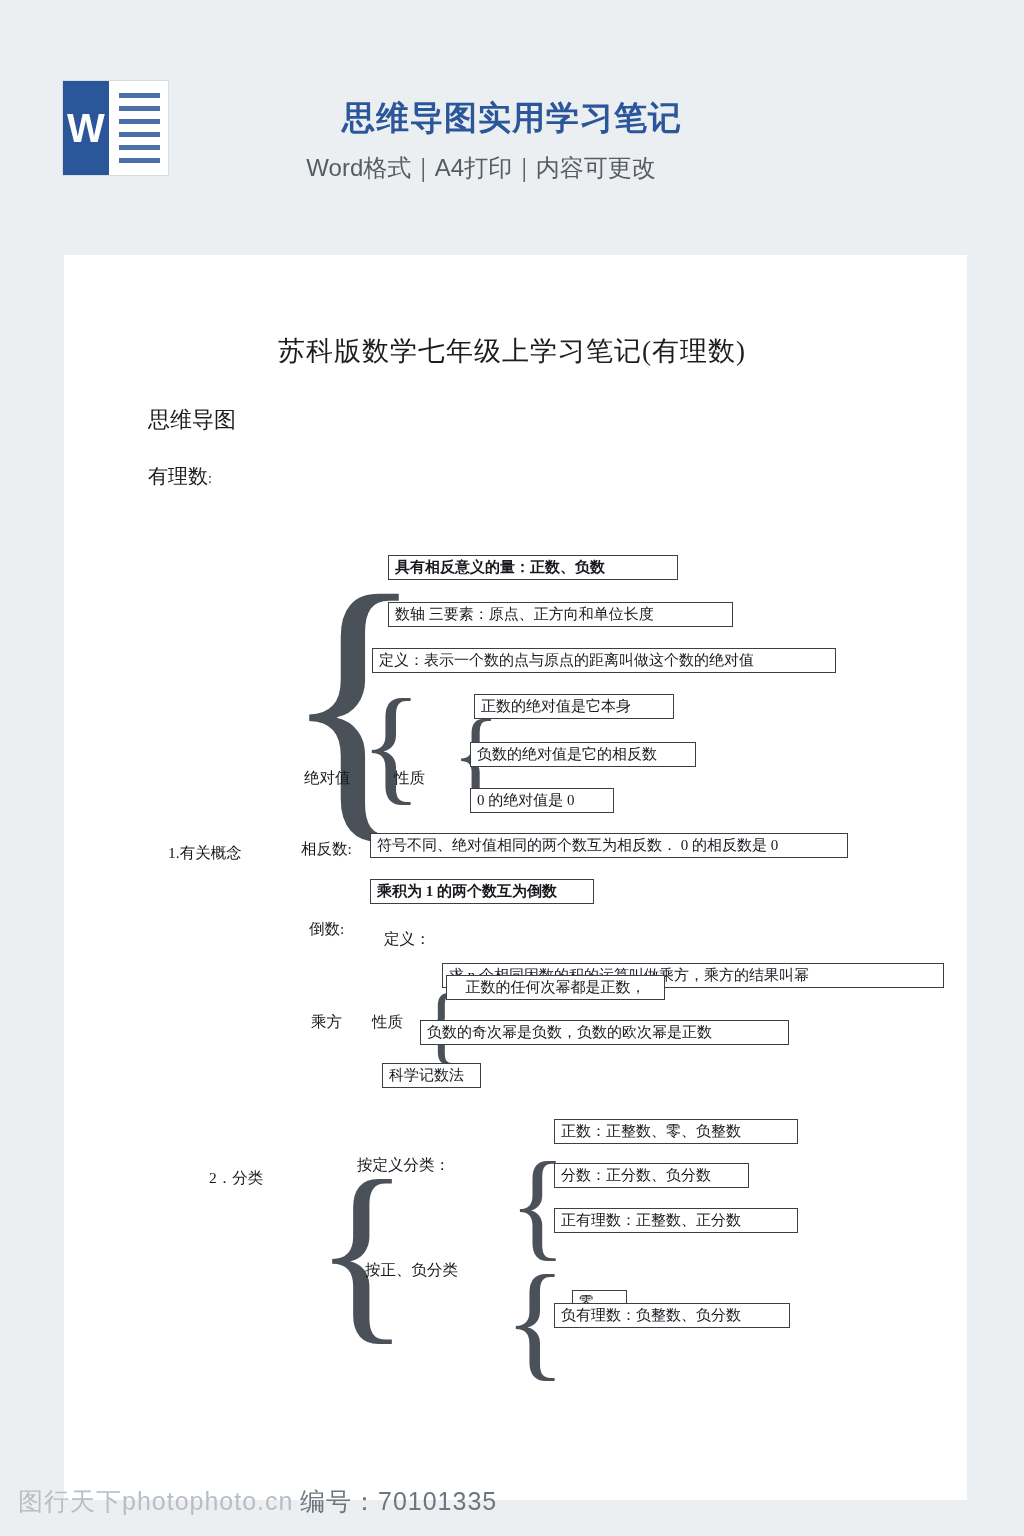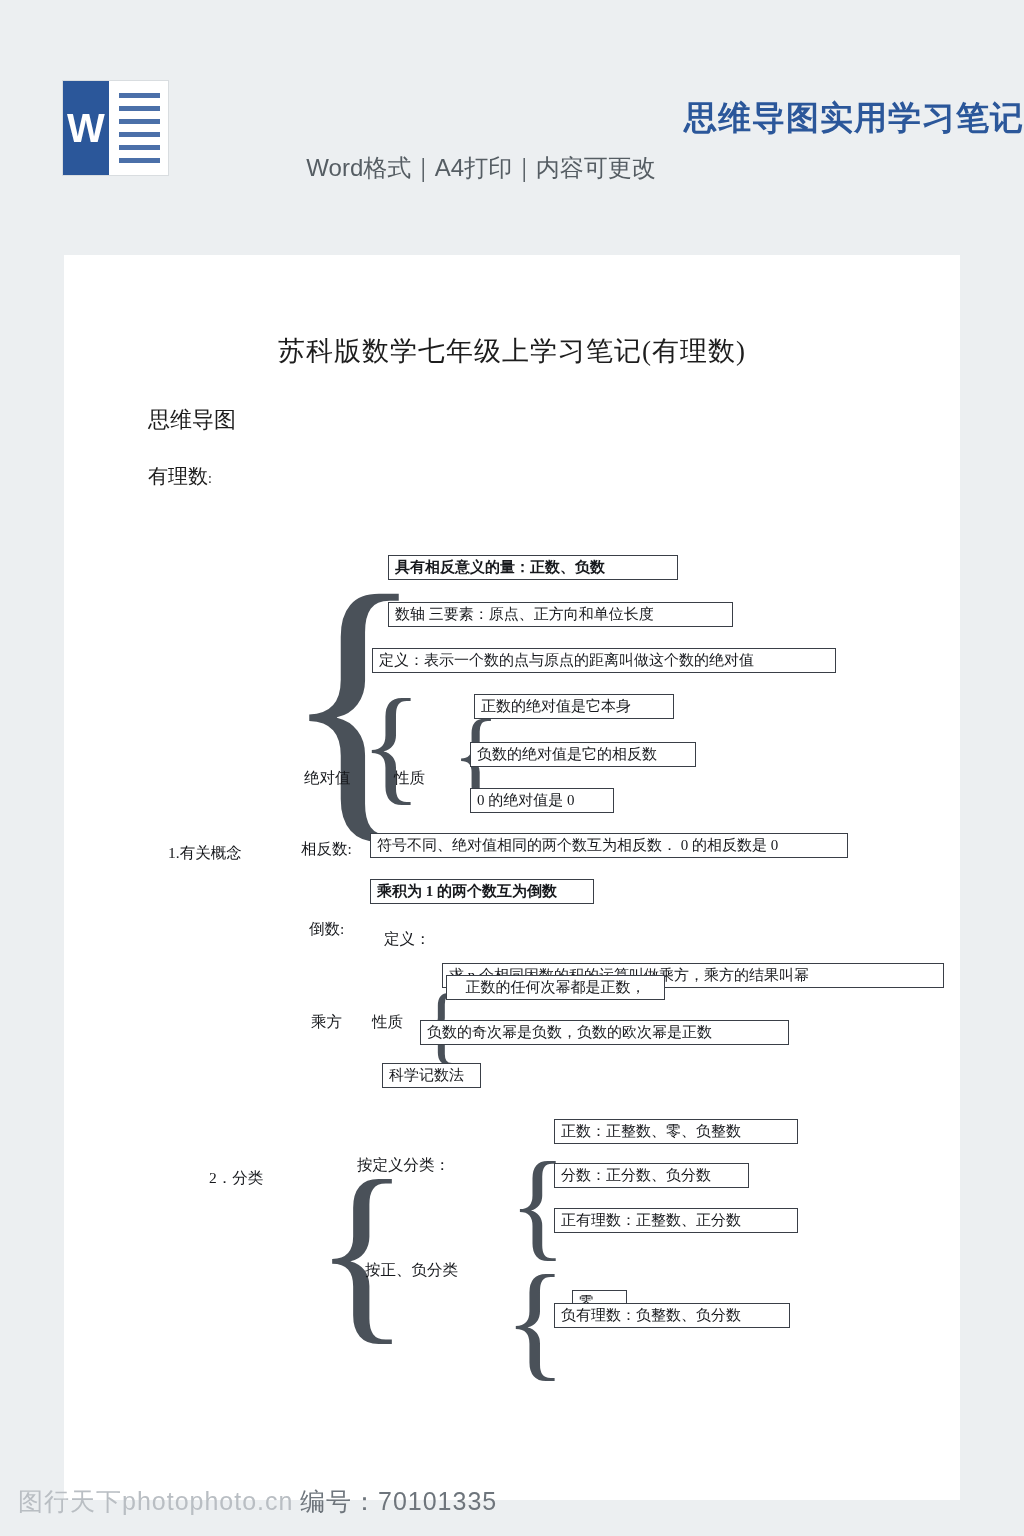--- a/index.html
+++ b/index.html
@@ -24,33 +24,34 @@
     width:46px;height:94px;background:#2b579a;color:#fff;
     font-family:"Liberation Sans",sans-serif;
     font-weight:bold;font-size:40px;
     display:flex;align-items:center;justify-content:center;
   }
   .word-logo .lines{
     flex:1;padding:12px 8px 12px 10px;display:flex;flex-direction:column;justify-content:space-between;
   }
   .word-logo .lines i{display:block;height:5px;background:#2b579a;opacity:.85;}
   .banner-title{
-    position:absolute;left:0;top:96px;width:1024px;text-align:right;
+    position:absolute;left:0;top:96px;width:1024px;text-align:center;
     font-family:"Liberation Sans",sans-serif;
     font-weight:bold;font-size:33px;color:#2b579a;letter-spacing:1px;
   }
   .banner-sub{
     position:absolute;left:0;top:152px;width:962px;text-align:center;
     font-family:"Liberation Sans",sans-serif;
     font-size:24px;color:#555d63;
   }
   
   .page{
     position:absolute;left:64px;top:255px;width:896px;height:1245px;
     background:#ffffff;
+    padding-left:7px;
   }
   .doc-title{
     position:absolute;left:0;top:78px;width:896px;text-align:center;
     font-size:27px;color:#1d1d1d;letter-spacing:1px;
   }
   .h-mindmap{
     position:absolute;left:84px;top:150px;font-size:22px;color:#1d1d1d;
   }
   .h-rational{
     position:absolute;left:84px;top:208px;font-size:20px;color:#1d1d1d;

